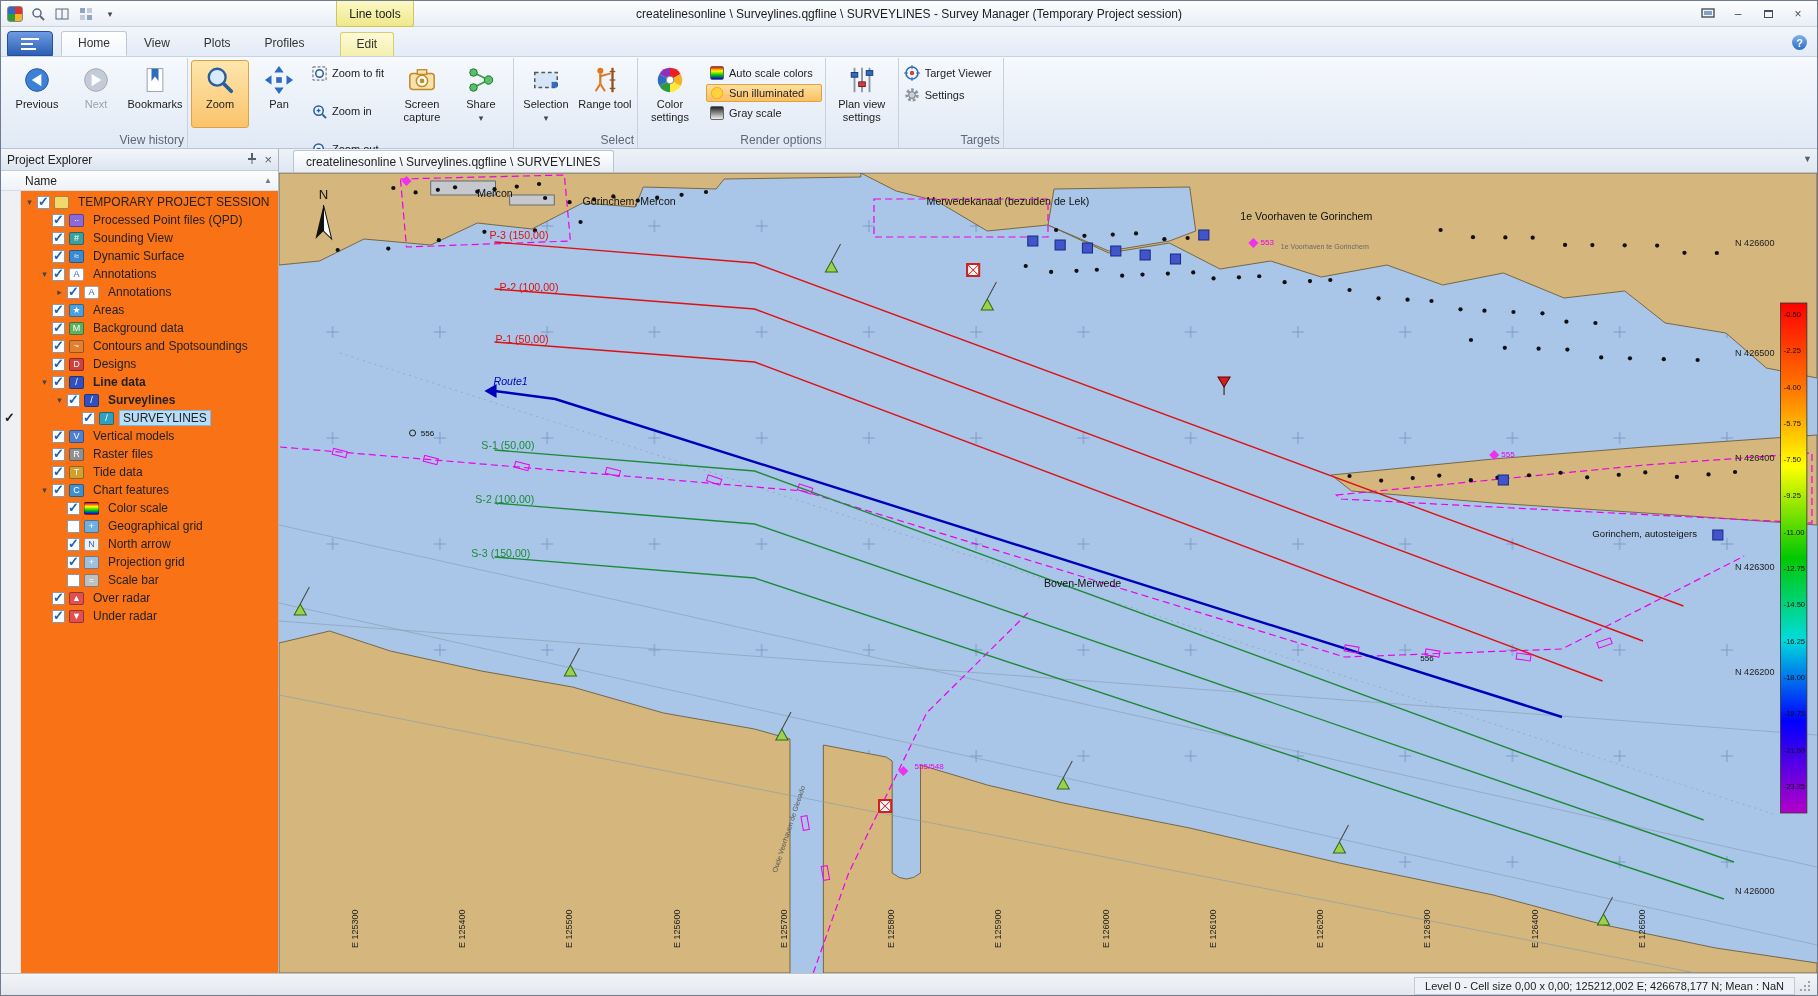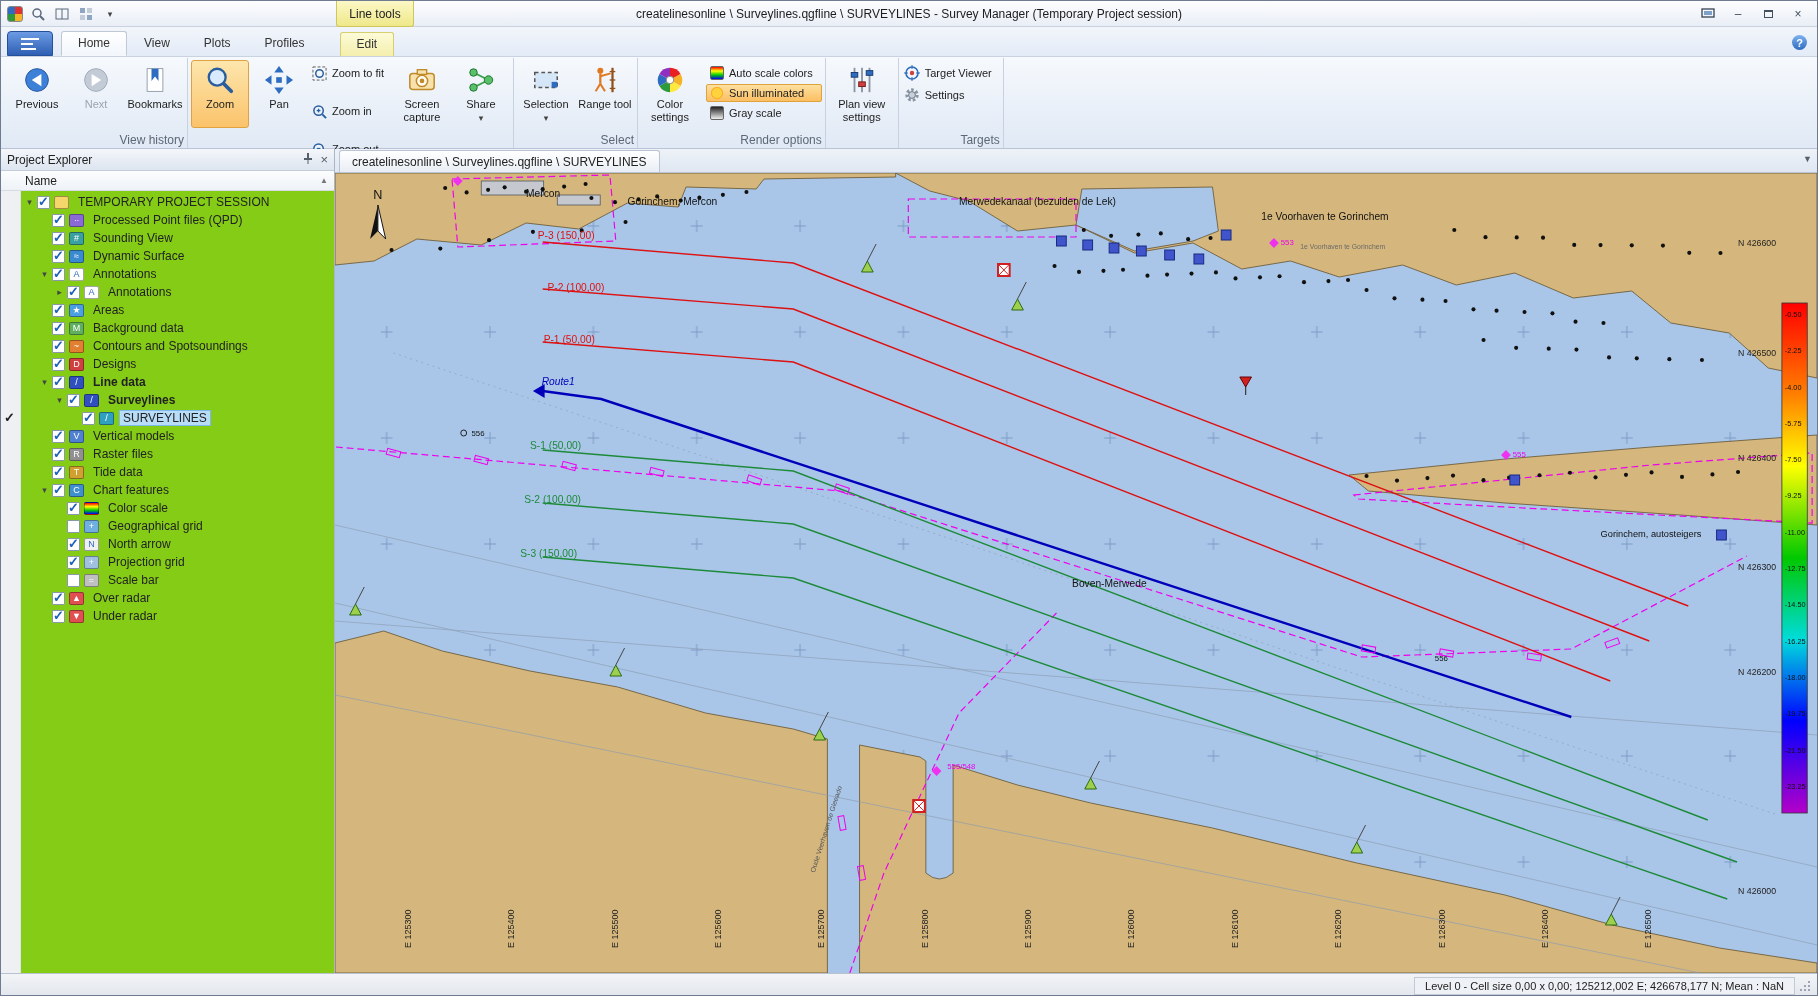--- a/index.html
+++ b/index.html
@@ -68,21 +68,21 @@
   .togglecol{display:flex;flex-direction:column;gap:2px;padding:4px 0 0 6px}
   .toggle{display:flex;align-items:center;gap:5px;font-size:11px;padding:1px 8px 1px 3px;border:1px solid transparent;border-radius:2px;white-space:nowrap}
   .toggle.sel{background:linear-gradient(#fde0a0,#fbbf62);border-color:#dfa23e}
   .tgicon{width:14px;height:14px;flex:none;border-radius:2px}
   .tgicon.auto{background:linear-gradient(#f00,#ff0,#0c0,#00f);border:1px solid #666}
   .tgicon.sun{background:radial-gradient(circle at 50% 50%,#ffd23e 0 45%,#f7a81c 60%,rgba(0,0,0,0) 62%);border-radius:50%}
   .tgicon.gray{background:linear-gradient(#222,#f0f0f0);border:1px solid #666}
 
   
   .main{display:flex;height:824px;background:#cfd8e4}
-  .panel{width:334px;background:#84cc16;border-right:1px solid #aab6c6;display:flex;flex-direction:column;position:relative}
+  .panel{width:278px;background:#f97316;border-right:1px solid #aab6c6;display:flex;flex-direction:column;position:relative}
   .panel-header{height:22px;background:linear-gradient(#f4f6fa,#dde5f0);border-bottom:1px solid #c3cdd9;
     display:flex;align-items:center;padding:0 6px;font-size:12px;color:#222}
   .ph-btns{margin-left:auto;display:flex;gap:6px;align-items:center;color:#55606c}
   .colhead{height:20px;background:linear-gradient(#fcfdfe,#eef2f7);border-bottom:1px solid #d5dce4;
     display:flex;align-items:center;padding:0 6px 0 24px;font-size:12px;color:#222}
   .colhead .sort{margin-left:auto;font-size:8px;color:#777}
   .treewrap{flex:1;display:flex;position:relative;overflow:hidden}
   .gutter{width:20px;background:#eef0f3;border-right:1px solid #dfe3e8;position:relative;flex:none}
   .gutter .cur{position:absolute;left:3px;font-size:13px;font-weight:bold;color:#222}
   .tree{flex:1;padding-top:2px;overflow:hidden}
@@ -93,21 +93,21 @@
   .cb.on::after{content:"✓";position:absolute;left:0;top:-3px;font-size:13px;font-weight:bold;color:#1d61b8}
   .ticon{width:15px;height:13px;flex:none;margin-right:5px;border-radius:2px;font-size:9px;color:#fff;
     display:flex;align-items:center;justify-content:center;border:1px solid rgba(0,0,0,.35);line-height:1}
   .tlabel{padding:0 3px;border:1px solid transparent}
   .trow.bold .tlabel{font-weight:bold}
   .trow.sel .tlabel{background:#b8ddf8;border-color:#7db8e8}
 
   .mapcol{flex:1;display:flex;flex-direction:column;min-width:0}
   .doctabs{height:24px;background:linear-gradient(#eef2f8,#dfe7f2);border-bottom:1px solid #b9c4d4;
     display:flex;align-items:flex-end;position:relative}
-  .doctab{height:22px;margin-left:4px;padding:0 12px;display:flex;align-items:center;font-size:12px;
+  .doctab{height:22px;margin-left:14px;padding:0 12px;display:flex;align-items:center;font-size:12px;
     background:linear-gradient(#ffffff,#e9eef5);border:1px solid #b9c4d4;border-bottom:none;border-radius:3px 3px 0 0}
   .doctabs .caret-btn{position:absolute;right:5px;top:5px;font-size:9px;color:#55606c}
   .mapwrap{flex:1;position:relative;background:#a9c6e8}
   .mapwrap svg{position:absolute;inset:0;width:100%;height:100%}
 
   
   .statusbar{height:24px;background:linear-gradient(#f2f4f7,#e2e6ec);border-top:1px solid #b9c2cf;
     display:flex;align-items:center;justify-content:flex-end;padding-right:6px;gap:4px}
   .status-cell{border:1px solid #c2cad6;background:#eef1f5;height:18px;display:flex;align-items:center;
     padding:0 10px;font-size:11px;color:#1c1c1c}

